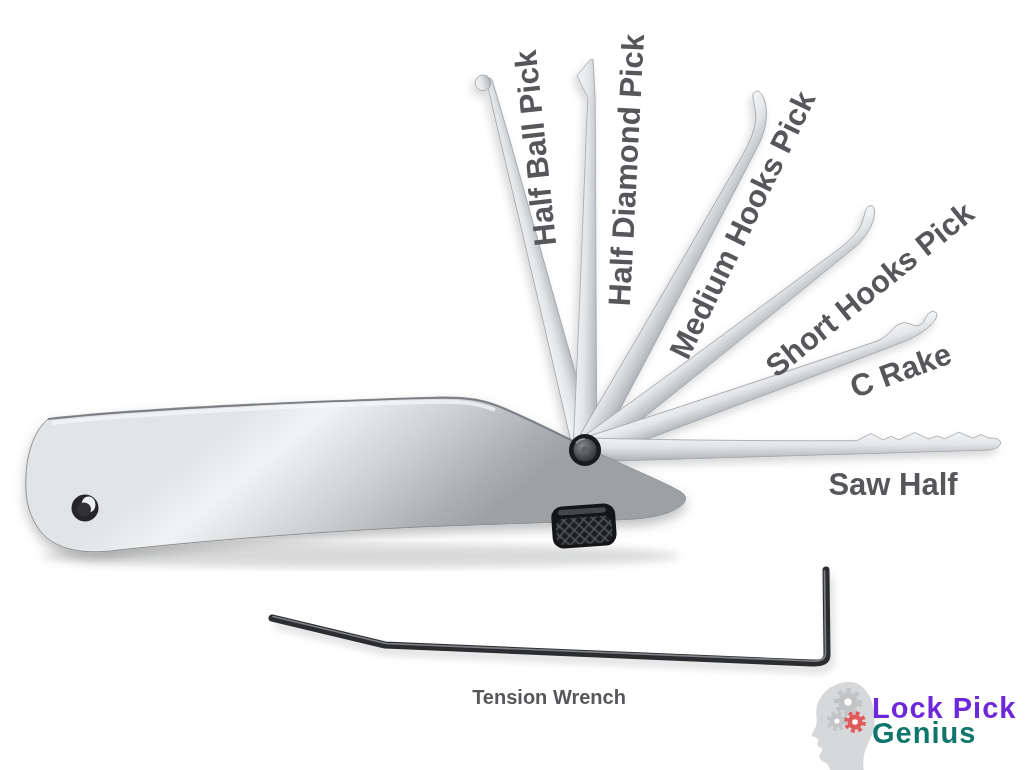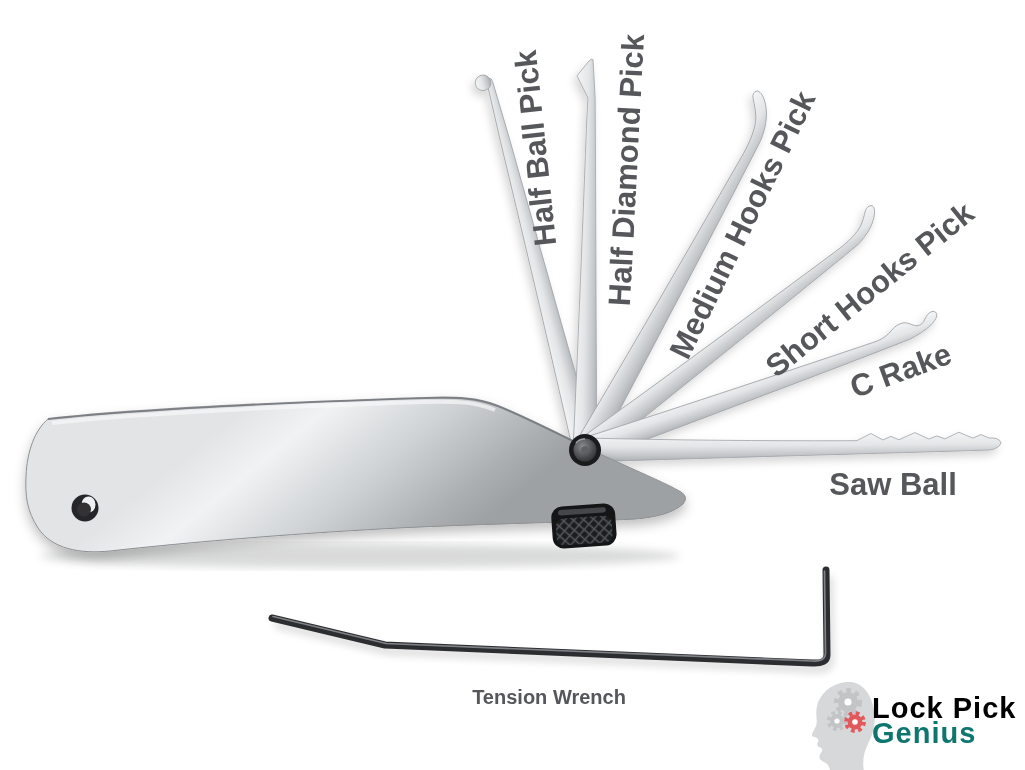--- a/index.html
+++ b/index.html
@@ -10,21 +10,21 @@
   .lbl-half-ball   {left:536px;top:148px;transform:translate(-50%,-50%) rotate(-96deg);}
   .lbl-half-diamond{left:627px;top:170px;transform:translate(-50%,-50%) rotate(-87deg);}
   .lbl-medium      {left:743px;top:225px;transform:translate(-50%,-50%) rotate(-64deg);}
   .lbl-short       {left:870px;top:290px;transform:translate(-50%,-50%) rotate(-39deg);}
   .lbl-c-rake      {left:901px;top:371px;transform:translate(-50%,-50%) rotate(-20deg);}
   .lbl-saw-rake    {left:893px;top:485px;transform:translate(-50%,-50%);}
   .lbl-tension     {left:549px;top:697px;transform:translate(-50%,-50%);font-size:20px;}
   #logo{position:absolute;left:812px;top:680px;width:213px;height:90px;}
   #logo .head-svg{position:absolute;left:0;top:2px;}
   #logo .logo-text{position:absolute;left:60px;top:15px;line-height:27px;font-weight:bold;}
-  #logo .l1{font-size:29px;color:#000000;letter-spacing:1px;}
+  #logo .l1{font-size:29px;color:#6d28d9;letter-spacing:1px;}
   #logo .l2{font-size:29px;color:#0f766e;letter-spacing:1px;margin-top:-2px;}
   svg{display:block;}
 </style>
 </head>
 <body>
 
 <div id="stage">
 
   <svg width="1025" height="770" viewBox="0 0 1025 770">
     <defs>
@@ -147,21 +147,21 @@
       <path d="M 272,618 L 385,645 L 812,663 Q 827,664 827,655 L 826,570" fill="none" stroke="#2c2d30" stroke-width="7" stroke-linecap="round" stroke-linejoin="round"></path>
       <path d="M 273,616.5 L 386,643.5 L 812,661 Q 825.5,662 825.5,653 L 824.5,571" fill="none" stroke="#94969c" stroke-width="1.7" stroke-linecap="round" opacity="0.8"></path>
     </g>
   </svg>
 
   <div class="lbl lbl-half-ball">Half Ball Pick</div>
   <div class="lbl lbl-half-diamond">Half Diamond Pick</div>
   <div class="lbl lbl-medium">Medium Hooks Pick</div>
   <div class="lbl lbl-short">Short Hooks Pick</div>
   <div class="lbl lbl-c-rake">C Rake</div>
-  <div class="lbl lbl-saw-rake">Saw Ball</div>
+  <div class="lbl lbl-saw-rake">Saw Half</div>
   <div class="lbl lbl-tension">Tension Wrench</div>
 
   <div id="logo">
     <svg class="head-svg" width="70" height="92" viewBox="0 0 70 92">
       <path fill="#d7d8da" d="M 34,0 C 18,2 8,12 5,24 C 3,33 6,38 4,44 L 0,52 Q -1,55 3,55
            C 6,56 7,58 6,60 Q 4,63 7,65 Q 11,66 10,69 C 9,72 6,73 8,77
            C 10,80 14,80 16,83 C 18,86 17,90 22,90 L 52,90
            C 50,78 52,70 56,62 C 62,50 64,40 62,28 C 59,10 48,-2 34,0 Z"></path>
 
       <g>

